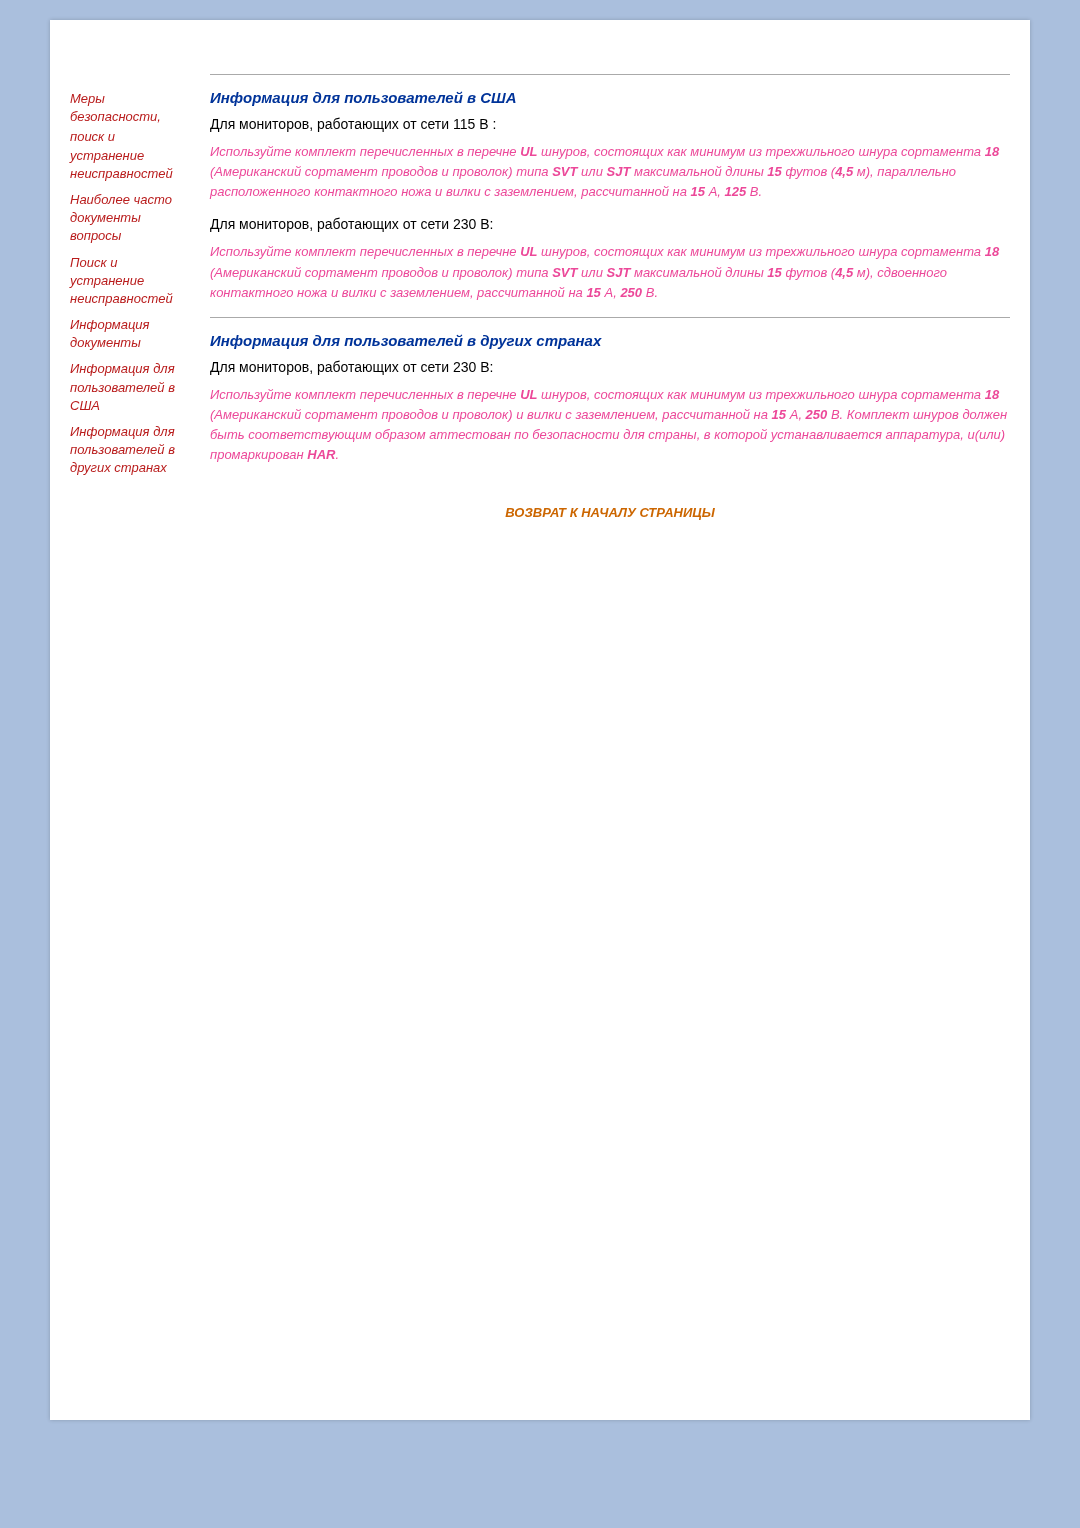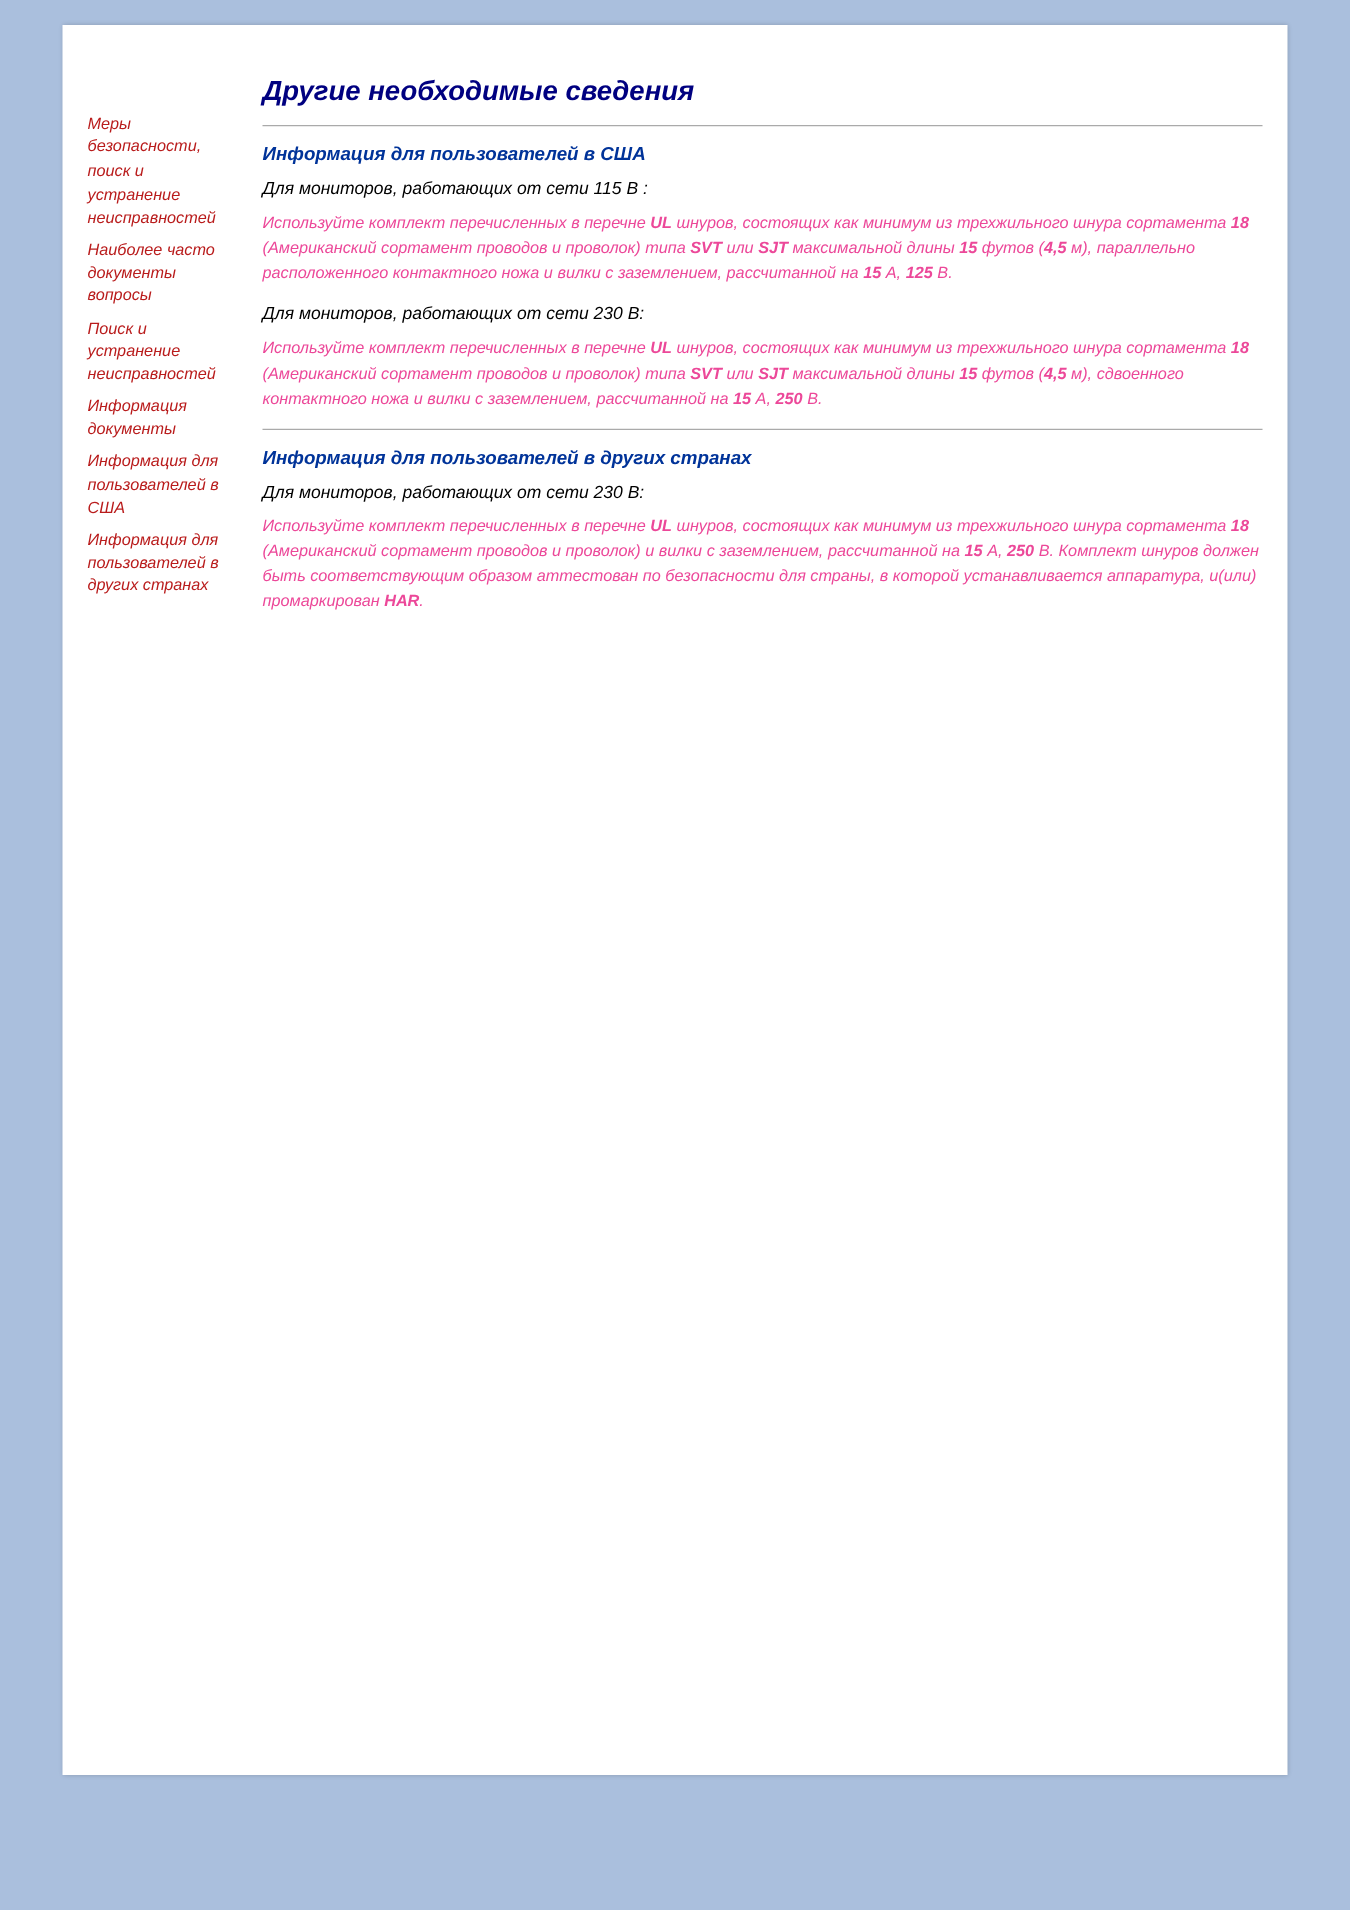--- a/index.html
+++ b/index.html
@@ -74,21 +74,20 @@
     .section-heading {
       font-size: 15px;
       font-weight: bold;
       font-style: italic;
       color: #003399;
       margin-bottom: 10px;
     }
 
     .sub-heading {
       font-size: 14px;
-      font-style: italic;
       color: #000000;
       margin-bottom: 10px;
     }
 
     .body-text {
       font-size: 13px;
       font-style: italic;
       color: #ec4899;
       line-height: 1.55;
       margin-bottom: 14px;
@@ -137,21 +136,20 @@
     <div class="sidebar-section">
       <a class="sidebar-link">Информация для пользователей в США</a>
     </div>
     <div class="sidebar-section">
       <a class="sidebar-link">Информация для пользователей в других странах</a>
     </div>
   </div>
 
   <div class="main-content">
 
-    <h1 class="page-title">Другие необходимые сведения</h1>
 
     <hr class="divider">
 
     <div class="content-section">
       <h2 class="section-heading">Информация для пользователей в США</h2>
 
       <div>
         <p class="sub-heading">Для мониторов, работающих от сети 115 В :</p>
         <p class="body-text">
           Используйте комплект перечисленных в перечне <strong>UL</strong> шнуров, состоящих как минимум из трехжильного шнура сортамента <strong>18</strong> (Американский сортамент проводов и проволок) типа <strong>SVT</strong> или <strong>SJT</strong> максимальной длины <strong>15</strong> <em>футов</em> (<strong>4,5</strong> <em>м</em>), параллельно расположенного контактного ножа и вилки с заземлением, рассчитанной на <strong>15</strong> <em>А</em>, <strong>125</strong> <em>В</em>.
@@ -172,15 +170,16 @@
       <h2 class="section-heading">Информация для пользователей в других странах</h2>
 
       <div>
         <p class="sub-heading">Для мониторов, работающих от сети 230 В:</p>
         <p class="body-text">
           Используйте комплект перечисленных в перечне <strong>UL</strong> шнуров, состоящих как минимум из трехжильного шнура сортамента <strong>18</strong> (Американский сортамент проводов и проволок) и вилки с заземлением, рассчитанной на <strong>15</strong> <em>А</em>, <strong>250</strong> <em>В</em>. Комплект шнуров должен быть соответствующим образом аттестован по безопасности для страны, в которой устанавливается аппаратура, и(или) промаркирован <strong>HAR</strong>.
         </p>
       </div>
     </div>
 
+    <a class="back-to-top">ВОЗВРАТ К НАЧАЛУ СТРАНИЦЫ</a>
 
   </div>
 </div>
 
 </body></html>

